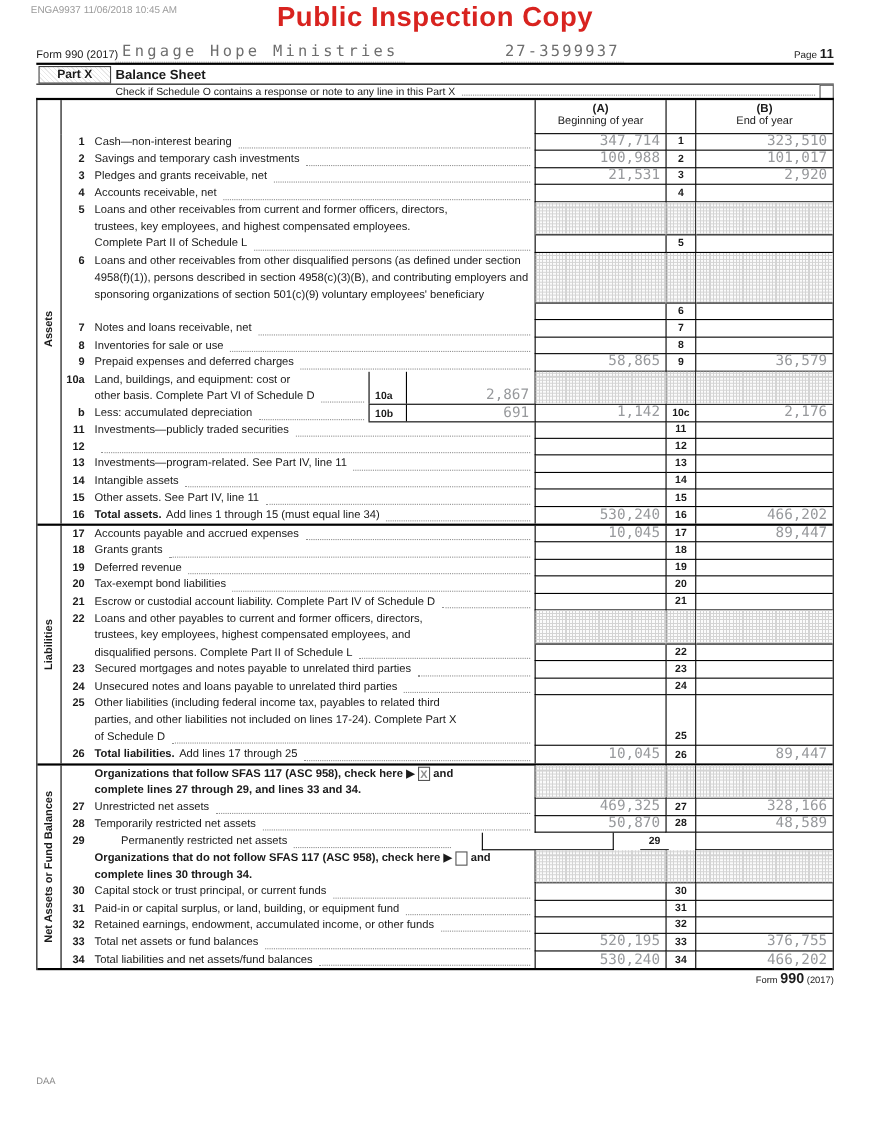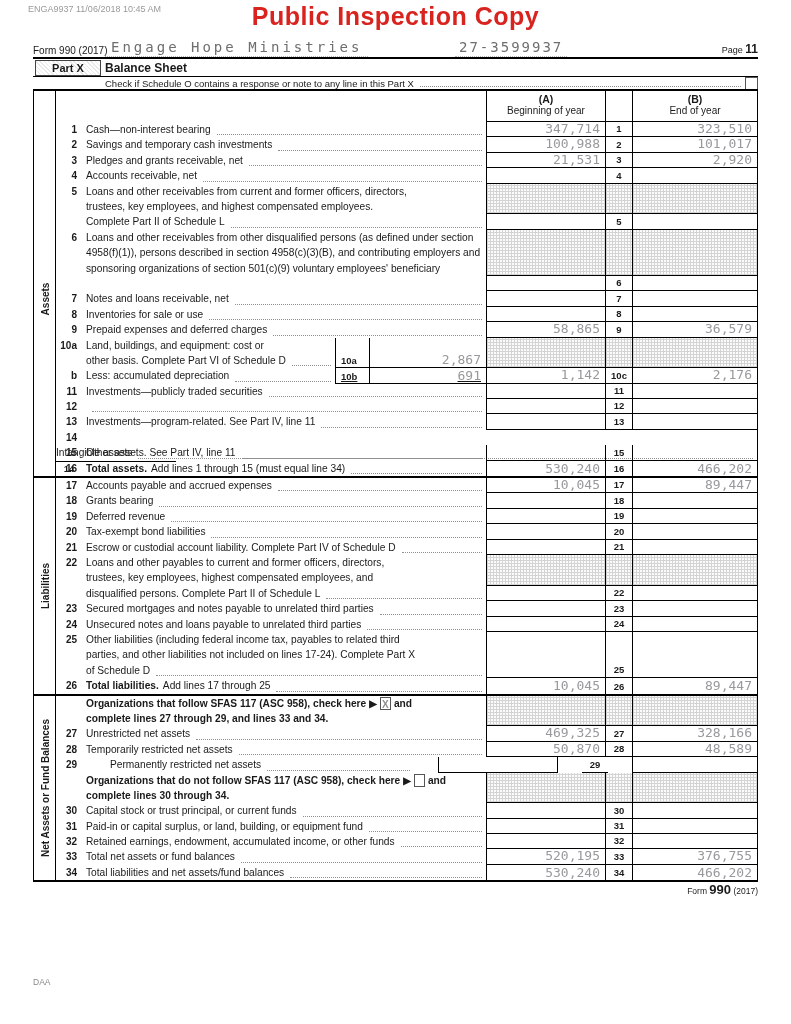--- a/index.html
+++ b/index.html
@@ -396,21 +396,21 @@
             </div>
             <div class="group" style="height: 15.4px;">
               <div class="gutter"><span>b</span></div>
               <div class="desc">
                 <div class="dtext">
                   <div class="dline">
                     <span>Less: accumulated depreciation</span>
                     <span class="leader"></span>
                   </div>
                 </div>
-                <div class="subbox" style="height: 15.4px; text-decoration: underline;">
+                <div class="subbox" style="height: 15.4px;">
                   <div class="sb-label">
                     <span>10b</span>
                   </div>
                   <div class="sb-amt">
                     <span>691</span>
                   </div>
                 </div>
               </div>
               <div class="colA vc">
                 <div class="vrow">
@@ -486,21 +486,21 @@
               </div>
               <div class="colN vc">
                 <div class="vrow">
                   <span>13</span>
                 </div>
               </div>
               <div class="colB vc">
                 <div class="vrow"></div>
               </div>
             </div>
-            <div class="group" style="height: 15.4px; flex-direction: column;">
+            <div class="group" style="height: 15.4px;">
               <div class="gutter"><span>14</span></div>
               <div class="desc">
                 <div class="dtext">
                   <div class="dline">
                     <span>Intangible assets</span>
                     <span class="leader"></span>
                   </div>
                 </div>
               </div>
               <div class="colA vc">
@@ -595,21 +595,21 @@
                 <div class="vrow">
                   <span>89,447</span>
                 </div>
               </div>
             </div>
             <div class="group" style="height: 15.4px;">
               <div class="gutter"><span>18</span></div>
               <div class="desc">
                 <div class="dtext">
                   <div class="dline">
-                    <span>Grants bearing</span>
+                    <span>Grants grants</span>
                     <span class="leader"></span>
                   </div>
                 </div>
               </div>
               <div class="colA vc">
                 <div class="vrow"></div>
               </div>
               <div class="colN vc">
                 <div class="vrow">
                   <span>18</span>

